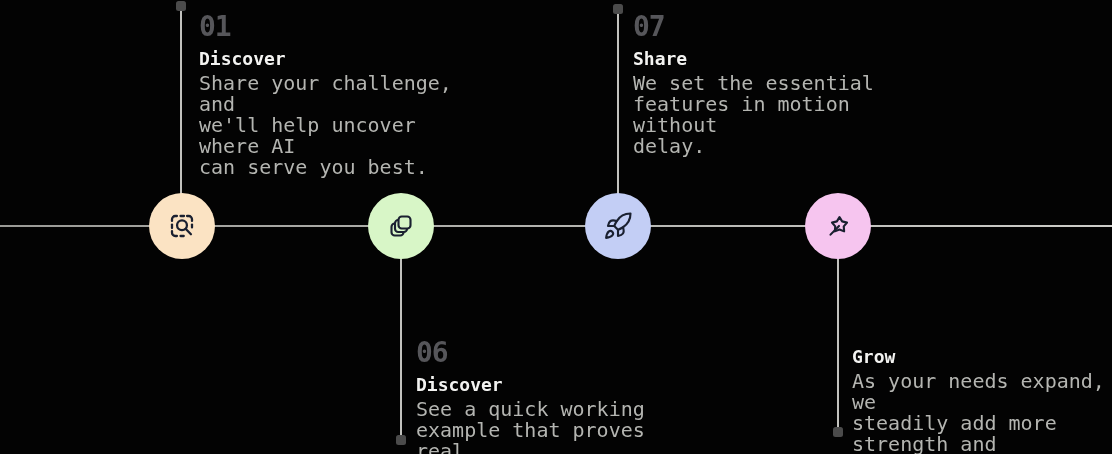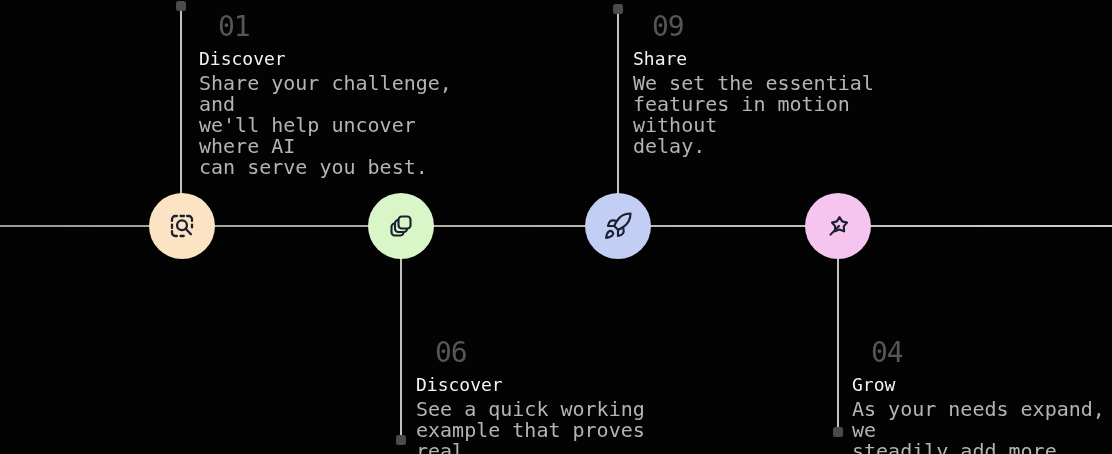--- a/index.html
+++ b/index.html
@@ -70,30 +70,29 @@
     position: absolute;
     width: 260px;
   }
   .t1 { left: 199px; top: 13px; }
   .t2 { left: 416px; top: 339px; }
   .t3 { left: 633px; top: 13px; }
   .t4 { left: 852px; top: 339px; }
   .num {
     font-size: 28px;
     line-height: 28px;
-    font-weight: normal;
+    font-weight: bold;
     color: var(--number-color, #56565a);
     letter-spacing: -1px;
-    margin-left: 19px;
   }
   .title {
     margin: 7px 0 0 0;
     font-size: 18px;
     line-height: 22px;
-    font-weight: normal;
+    font-weight: bold;
     color: var(--title-color, #f3f3f1);
   }
   .desc {
     margin: 3px 0 0 0;
     font-size: 20px;
     line-height: 21px;
     color: var(--description-color, #b4b5b1);
     white-space: pre-line;
   }
 </style>
@@ -162,28 +161,27 @@
 
   <div class="txt t2">
     <div class="num">06</div>
     <h3 class="title">Discover</h3>
     <p class="desc">See a quick working
 example that proves real
 value.</p>
   </div>
 
   <div class="txt t3">
-    <div class="num">09</div>
+    <div class="num">07</div>
     <h3 class="title">Share</h3>
     <p class="desc">We set the essential
 features in motion without
 delay.</p>
   </div>
 
   <div class="txt t4">
-    <div class="num">04</div>
     <h3 class="title">Grow</h3>
     <p class="desc">As your needs expand, we
 steadily add more
 strength and intelligence.</p>
   </div>
 
 </div>
 
 </body></html>

